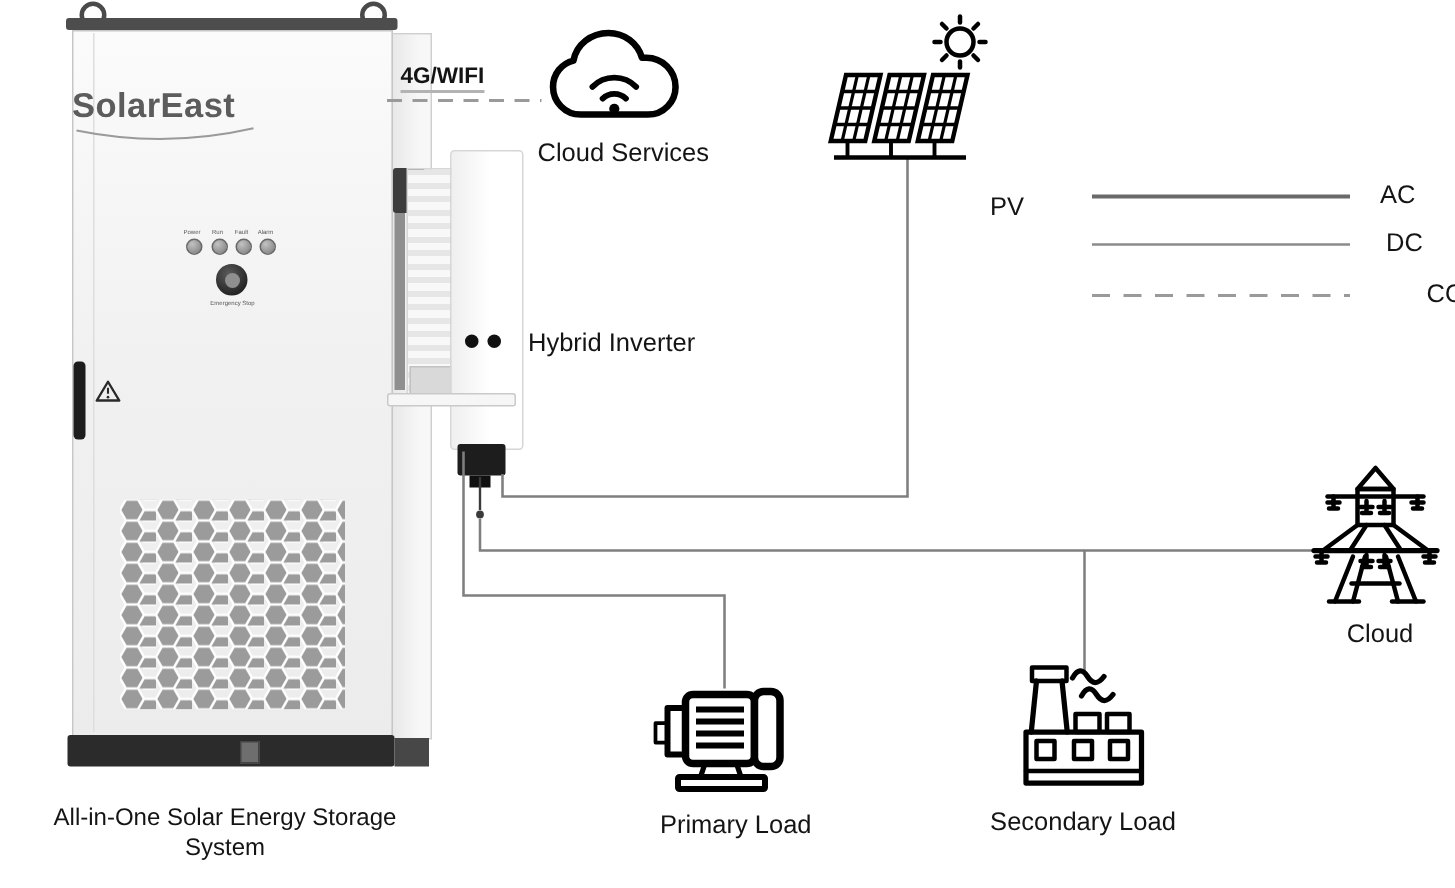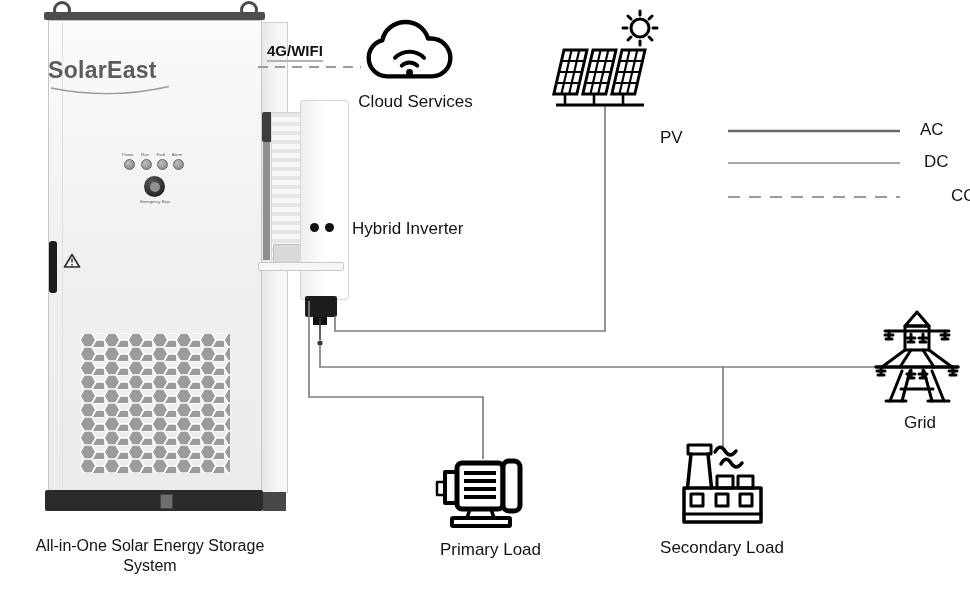--- a/index.html
+++ b/index.html
@@ -241,21 +241,21 @@
     <rect x="65" y="62" width="12" height="12" stroke-width="3"></rect>
   </svg>
 
   <div class="lbl-4g">4G/WIFI</div>
   <div class="lbl center" style="left:348px;top:92px;width:135px;">Cloud Services</div>
   <div class="lbl" style="left:660px;top:81px;margin-top:47px;">PV</div>
   <div class="lbl" style="left:352px;top:201px;margin-top:18px;">Hybrid Inverter</div>
   <div class="lbl" style="left:920px;top:120px;">AC</div>
   <div class="lbl" style="left:924px;top:152px;text-align:center;">DC</div>
   <div class="lbl" style="left:912px;top:186px;margin-left:39px;">COM</div>
-  <div class="lbl center" style="left:885px;top:413px;width:70px;">Grid</div>
+  <div class="lbl center" style="left:885px;top:413px;width:70px;">Cloud</div>
   <div class="lbl center" style="left:423px;top:540px;width:135px;">Primary Load</div>
   <div class="lbl center" style="left:648px;top:538px;width:148px;">Secondary Load</div>
 
   <div class="lbl center" style="left:5px;top:536px;width:290px;font-size:16px;line-height:1.22;white-space:normal;">
     <span>All-in-One Solar Energy Storage</span><br>
     <span>System</span>
   </div>
 
 </div>
 

